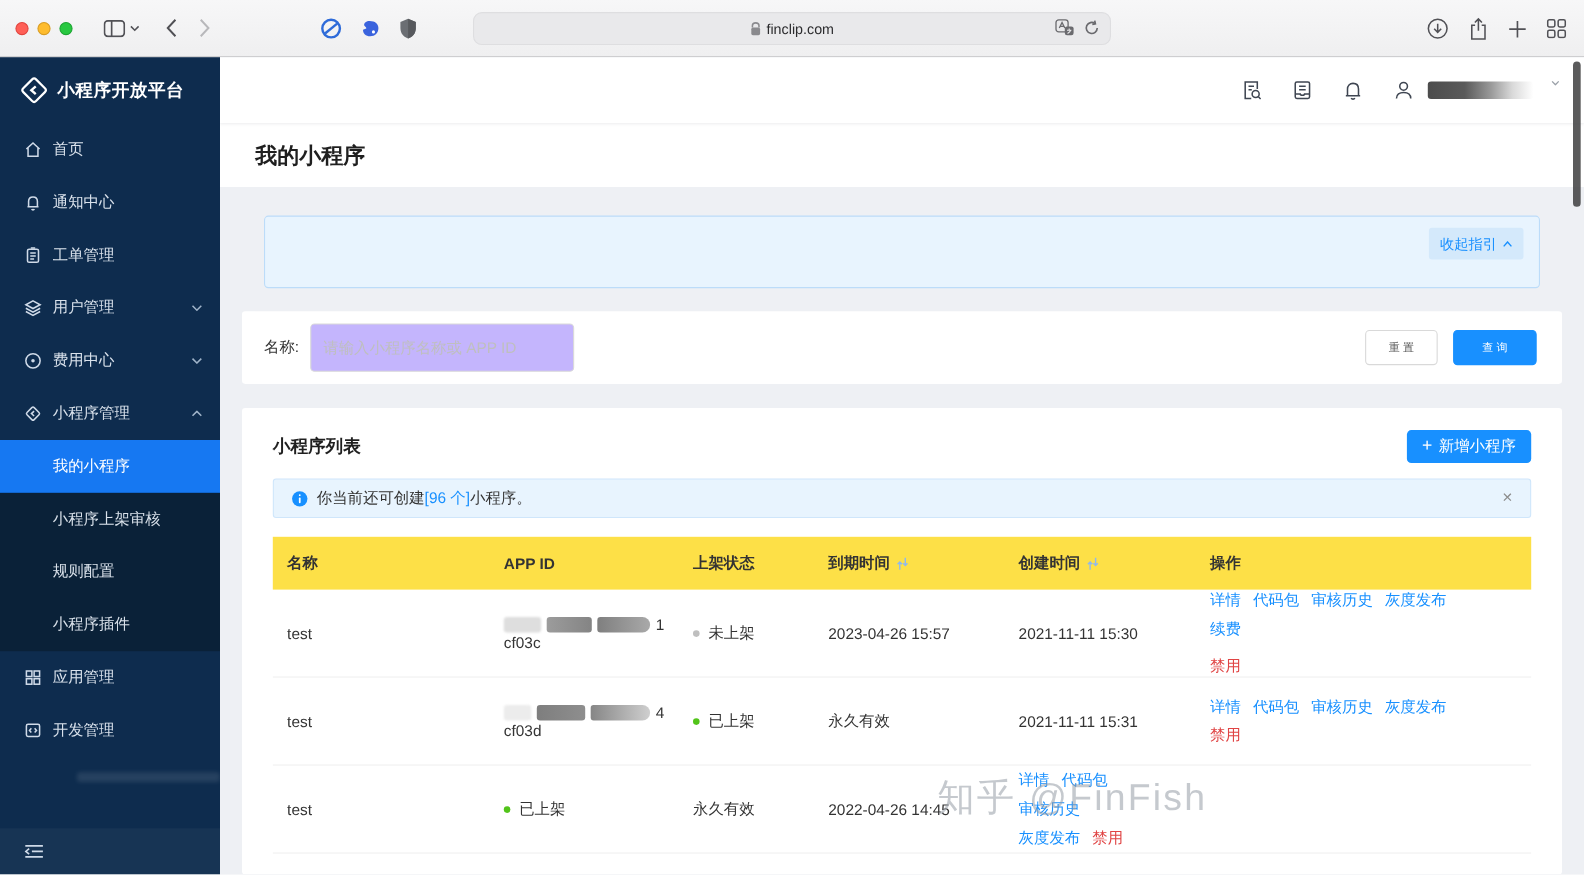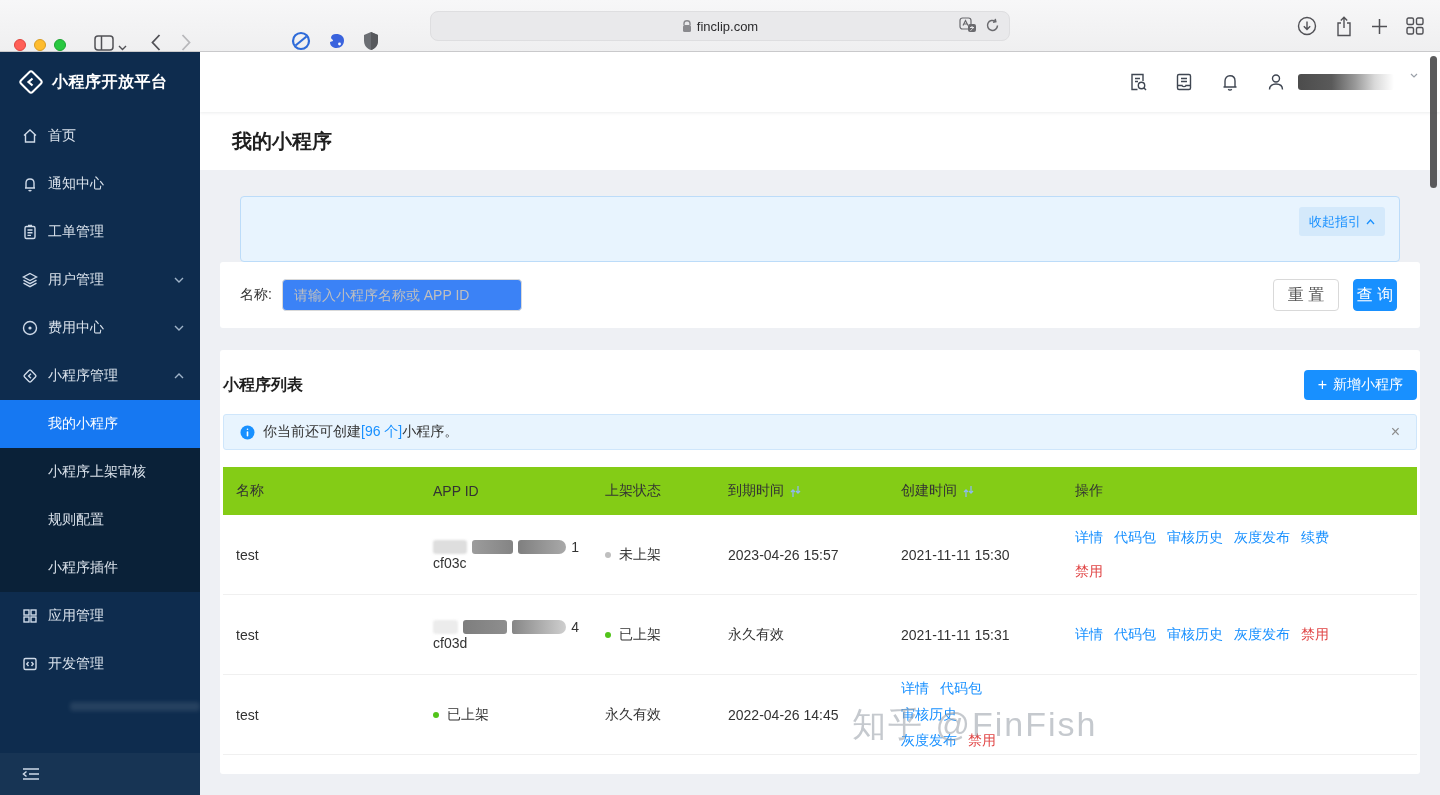--- a/index.html
+++ b/index.html
@@ -1,20 +1,20 @@
 <!DOCTYPE html>
 <html><head>
 <meta charset="utf-8">
 <style>
   * { margin:0; padding:0; box-sizing:border-box; }
   body { width:1440px; height:795px; overflow:hidden; font-family:"Liberation Sans","DejaVu Sans",sans-serif; background:#fff; }
   .stage { position:relative; width:1440px; height:795px; overflow:hidden; }
 
   
-  .chrome { position:relative; height:52px; background:linear-gradient(#f7f7f8,#efeff0); border-bottom:1px solid #c9c9cb; display:flex; align-items:flex-end; }
+  .chrome { position:relative; height:52px; background:linear-gradient(#f7f7f8,#efeff0); border-bottom:1px solid #c9c9cb; display:flex; align-items:center; }
   .traffic { display:flex; gap:8px; margin-left:14px; }
   .tl { width:12px; height:12px; border-radius:50%; }
   .tl.red { background:#ff5f57; border:0.5px solid #e0443e; }
   .tl.yellow { background:#febc2e; border:0.5px solid #d89c23; }
   .tl.green { background:#28c840; border:0.5px solid #1da432; }
   .chrome-btn { display:flex; align-items:center; justify-content:center; color:#515156; }
   .sb-toggle { margin-left:28px; }
   .tiny-chev { margin-left:4px; }
   .nav-back { margin-left:24px; }
   .nav-fwd { margin-left:20px; color:#b8b8bb; }
@@ -50,42 +50,42 @@
 
   .body { flex:1; padding:26px 20px 0; overflow:hidden; }
 
   
   .banner { position:relative; margin:0 20px; height:66px; background:#e8f4fe; border:1px solid #bcdcf9; border-radius:4px; padding:11px 16px; font-size:14px; line-height:21px; color:#1890ff; }
   .banner .l2 { color:#1890ff; display:flex; align-items:center; gap:4px; }
   .guide-link { color:#1890ff; text-decoration:underline; cursor:pointer; }
   .collapse-guide { position:absolute; right:14px; top:10px; background:#d4e9fb; border-radius:3px; padding:4px 10px; font-size:13px; color:#1890ff; display:flex; align-items:center; gap:5px; cursor:pointer; }
 
   
-  .search-card { height:66px; background:#fff; border-radius:3px; display:flex; align-items:center; padding:0 23px 0 20px; }
+  .search-card { margin-top:21px; height:66px; background:#fff; border-radius:3px; display:flex; align-items:center; padding:0 23px 0 20px; }
   .search-label { font-size:14px; color:#333; }
-  .search-input { margin-left:10px; width:240px; height:32px; border:1px solid #d9d9d9; border-radius:4px; padding:0 11px; font-size:14px; color:#333; background:#3b82f6; font-family:inherit; }
+  .search-input { margin-left:10px; width:240px; height:44px; border:1px solid #d9d9d9; border-radius:4px; padding:0 11px; font-size:14px; color:#333; background:#c4b5fd; font-family:inherit; }
   .search-input::placeholder { color:#bfbfbf; }
   .spacer { flex:1; }
-  .btn { height:32px; border-radius:4px; font-size:16px; display:inline-flex; align-items:center; justify-content:center; cursor:pointer; font-family:inherit; }
+  .btn { height:32px; border-radius:4px; font-size:10px; display:inline-flex; align-items:center; justify-content:center; cursor:pointer; font-family:inherit; }
   .btn-default { width:66px; background:#fff; border:1px solid #d9d9d9; color:#555; }
-  .btn-primary { width:44px; background:#1890ff; border:1px solid #1890ff; color:#fff; margin-left:14px; }
-
-  
-  .list-card { margin-top:22px; background:#fff; border-radius:3px; padding:20px 3px 0; height:424px; overflow:hidden; }
+  .btn-primary { width:76px; background:#1890ff; border:1px solid #1890ff; color:#fff; margin-left:14px; }
+
+  
+  .list-card { margin-top:22px; background:#fff; border-radius:3px; padding:20px 28px 0; height:424px; overflow:hidden; }
   .list-head { display:flex; align-items:center; }
   .list-title { font-size:16px; font-weight:bold; color:#1f1f1f; }
   .btn-add { margin-left:auto; height:30px; padding:0 14px; background:#1890ff; border:none; border-radius:4px; color:#fff; font-size:14px; display:flex; align-items:center; gap:6px; cursor:pointer; font-family:inherit; }
   .alert { margin-top:14px; height:36px; background:#e8f4fe; border:1px solid #cfe6fb; border-radius:3px; display:flex; align-items:center; padding:0 16px; font-size:14px; color:#333; gap:8px; }
   .alert .hl { color:#1890ff; }
   .alert-close { margin-left:auto; color:#8c8c8c; font-size:16px; cursor:pointer; line-height:1; }
 
   
   .tbl { margin-top:17px; }
   .tr { display:grid; grid-template-columns:197px 172px 123px 173px 174px 1fr; align-items:center; }
-  .th-row { background:#84cc16; height:48px; font-size:14px; color:#333; font-weight:400; }
+  .th-row { background:#fde047; height:48px; font-size:14px; color:#333; font-weight:700; }
   .cell { padding:0 13px; font-size:14px; color:#333; }
   .th { display:flex; align-items:center; gap:6px; }
   .data-row { min-height:80px; border-bottom:1px solid #f0f0f0; }
   .appid-l1 { display:flex; align-items:center; gap:5px; }
   .pill { display:inline-block; height:14px; border-radius:3px; }
   .pill.blur { filter:blur(1px); }
   .appid-l2 { margin-top:0; }
   .status { display:flex; align-items:center; gap:8px; }
   .dot { width:6px; height:6px; border-radius:50%; }
   .dot.offline { background:#bfbfbf; }

